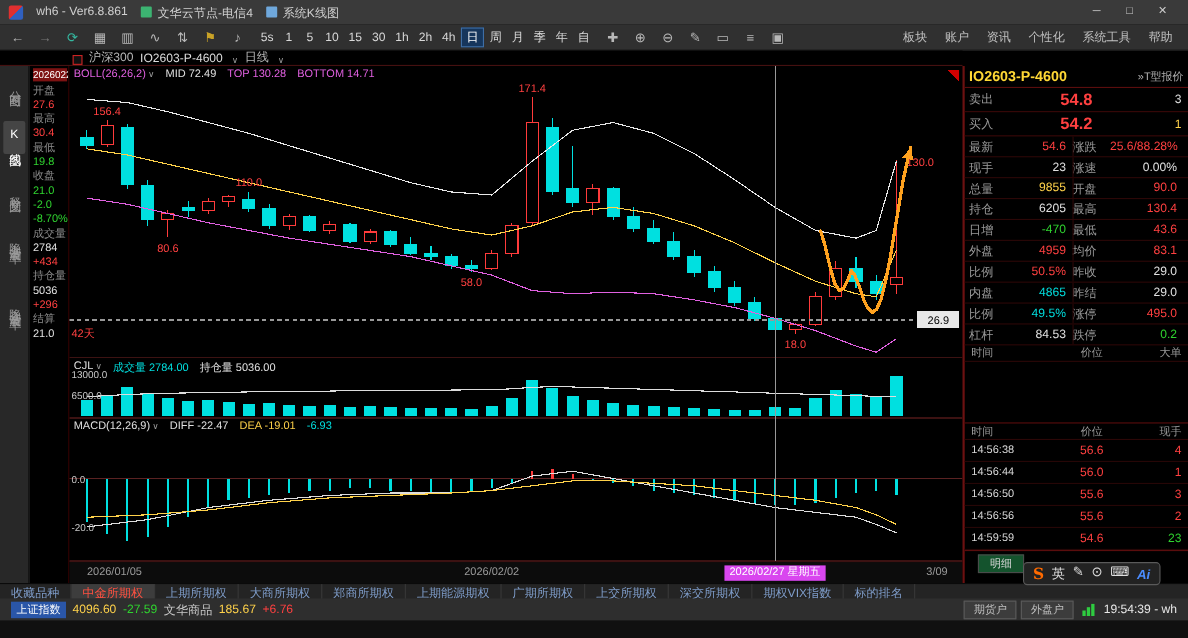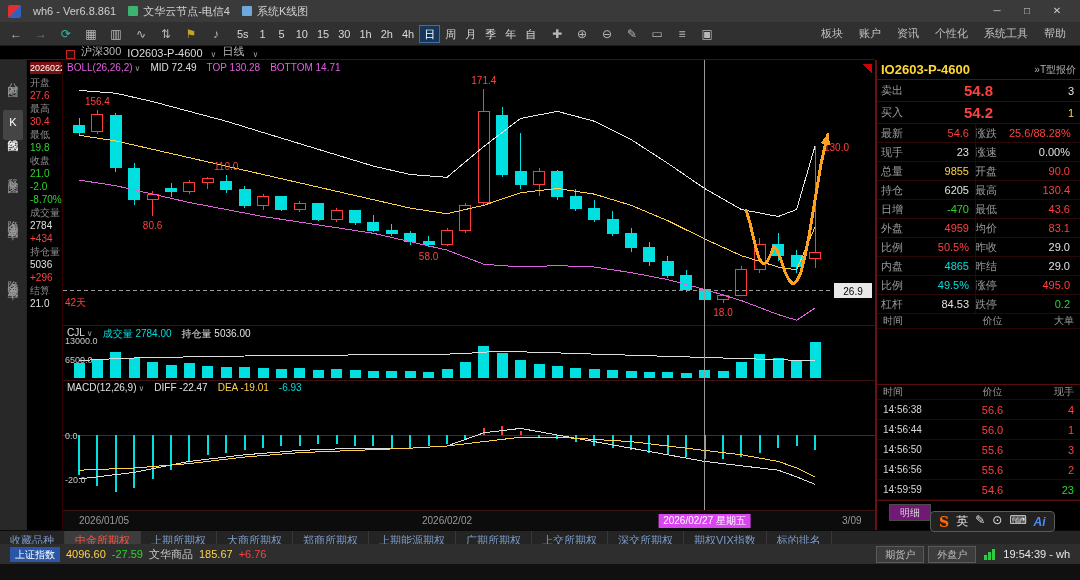--- a/index.html
+++ b/index.html
@@ -49,21 +49,21 @@
 .s-val{text-align:right;padding-right:6px}
 .tbl-head{height:15px;display:grid;grid-template-columns:64px 1fr 36px;align-items:center;padding:0 6px;color:#9a9a9a;font-size:10px;border-bottom:1px solid #2c0707}
 .tbl-head .th:nth-child(2){text-align:center}
 .tbl-head .th:nth-child(3){text-align:right}
 .big-body{height:56px;border-bottom:1px solid #5a0d0d}
 .trade-row{height:20px;display:grid;grid-template-columns:64px 1fr 36px;align-items:center;padding:0 6px;border-bottom:1px solid #260606}
 .t-time{color:#d8d8d8;font-size:10px}
 .t-price{text-align:center}
 .t-qty{text-align:right}
 .detail-strip{height:30px;border-top:1px solid #5a0d0d;padding:3px 0 0 12px}
-.detail-tab{display:inline-block;background:#701a75;border:1px solid #4a4a4a;color:#d8d8d8;font-size:10px;padding:0 10px;line-height:15px}
+.detail-tab{display:inline-block;background:#14532d;border:1px solid #4a4a4a;color:#d8d8d8;font-size:10px;padding:0 10px;line-height:15px}
 .bottom-tabs{position:absolute;left:0;top:530px;width:100%;height:18px;background:#242424;display:flex;border-top:1px solid #0a0a0a}
 .btab{padding:0 10px;line-height:18px;color:#7e9cc9;font-size:11px;border-right:1px solid #383838}
 .btab.active{background:#3d3d3d;color:#ff5040}
 .status-area{position:absolute;left:0;top:548px;width:100%;height:32px;background:#101010}
 .service{position:absolute;right:18px;top:0;height:12px;line-height:12px;color:#ff8a00;font-size:10px}
 .status-row{position:absolute;left:0;bottom:16px;width:100%;height:20px;background:#2e2e2e;display:flex;align-items:center;gap:6px;padding:0 10px;font-size:11px}
 .chip{background:#2a56a8;color:#fff;padding:0 5px;line-height:15px;font-size:10px}
 .idx-label{color:#c8c8c8}
 .sr-right{margin-left:auto;display:flex;align-items:center;gap:8px}
 .acct{border:1px solid #5a5a5a;background:#3c3c3c;color:#c0c0c0;padding:0 8px;line-height:15px;font-size:10px}

